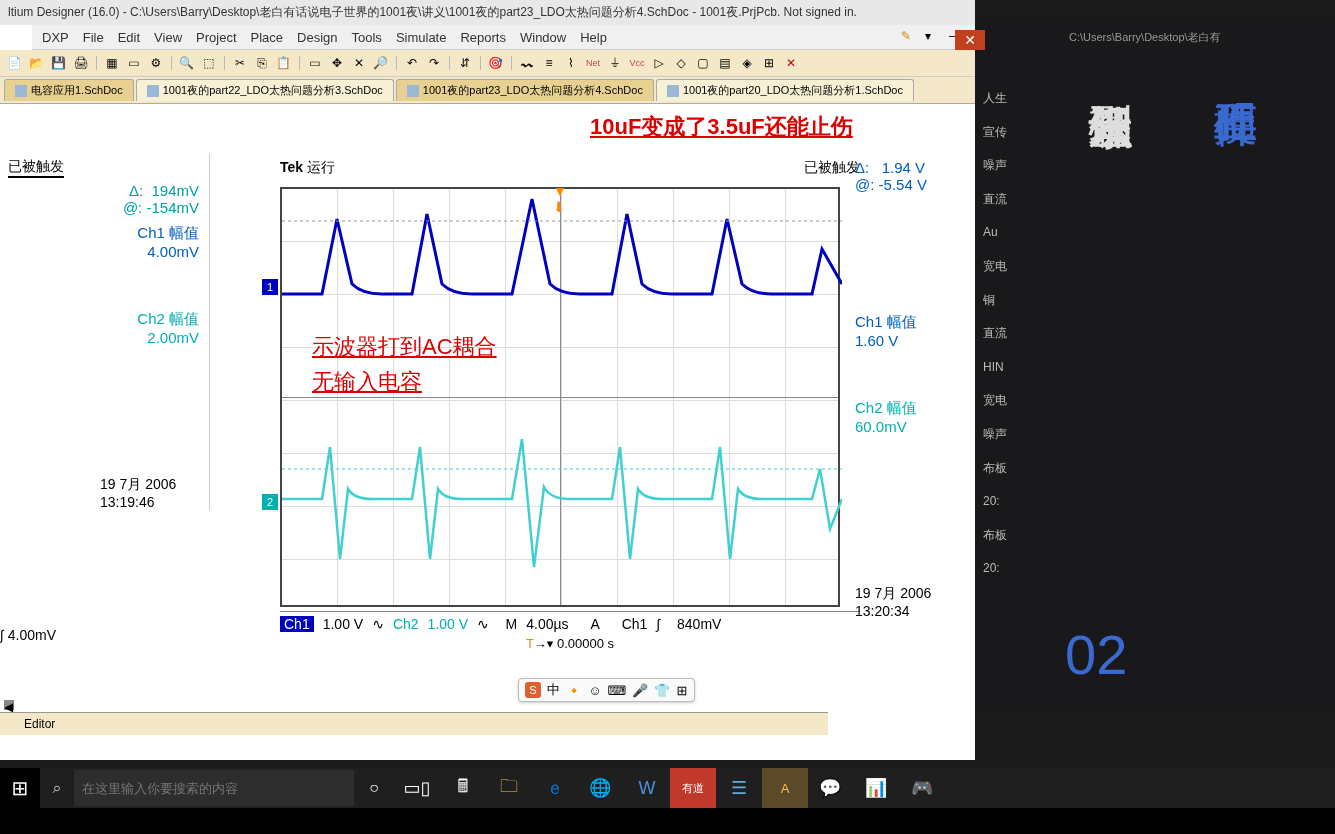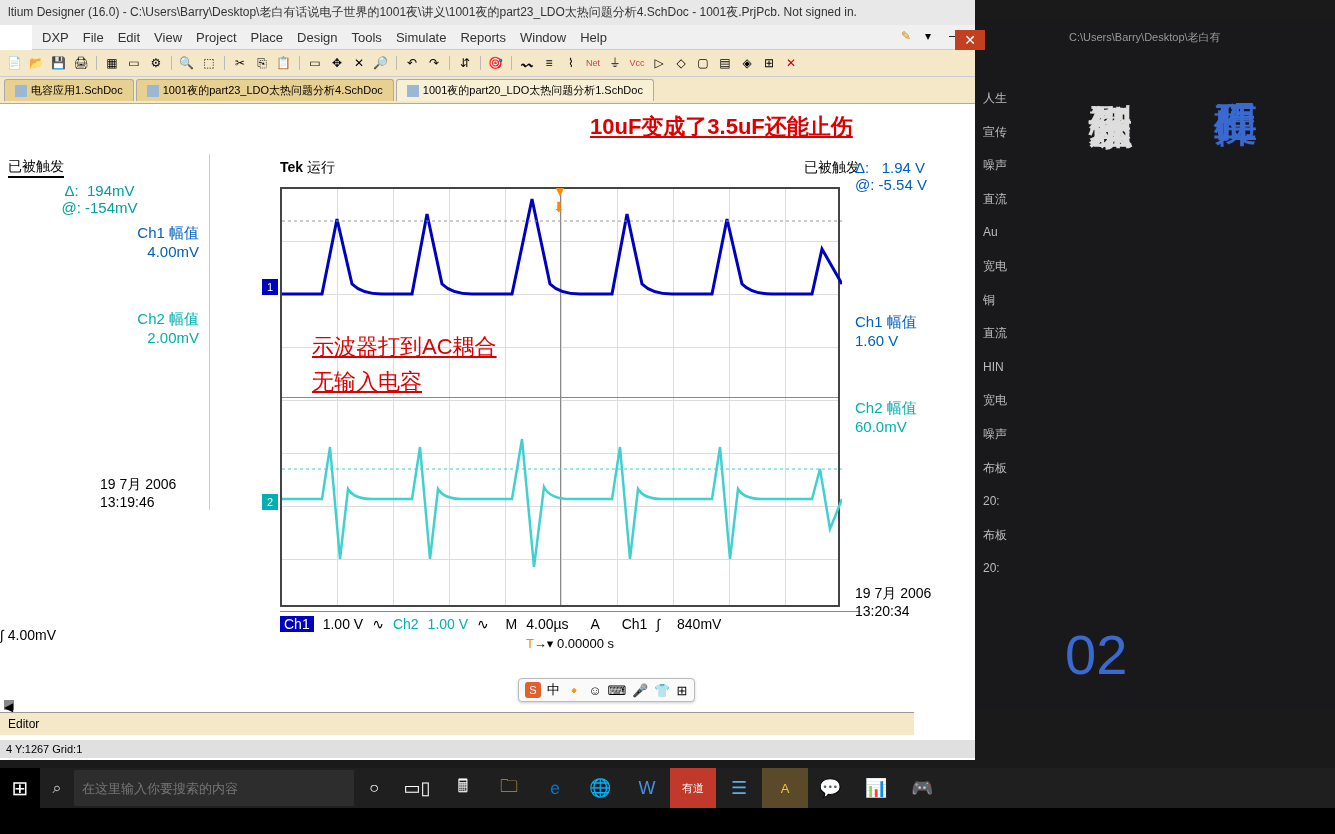--- a/index.html
+++ b/index.html
@@ -97,21 +97,21 @@
   width: 210px;
   border-right: 1px solid #ccc;
 }
 .scope-left .trig-label {
   font-size: 14px;
   margin: 4px 8px;
   border-bottom: 2px solid #000;
   display: inline-block;
 }
 .scope-left .delta-block {
-  text-align: center;
+  text-align: right;
   padding-right: 10px;
   color: #00a0a0;
   font-size: 15px;
 }
 .scope-left .ch-label {
   font-size: 15px;
   text-align: right;
   padding-right: 10px;
   margin-top: 8px;
 }
@@ -204,22 +204,22 @@
   gap: 6px;
   align-items: center;
   font-size: 13px;
   box-shadow: 0 1px 3px rgba(0,0,0,0.2);
 }
 .ime-bar .s-icon { width:16px; height:16px; background:#e06030; color:#fff; text-align:center; font-size:11px; line-height:16px; border-radius:3px;}
 .editor-panel {
   position: absolute;
   left: 0; top: 712px;
   background: #f4e8c8;
-  width: 914px;
-  padding: 4px 8px;
+  width: 828px;
+  padding: 4px 24px;
   border-top: 1px solid #999;
   font-size: 12px;
 }
 .status-bar {
   position: absolute;
   left: 0; top: 740px;
   width: 975px;
   background: #e0e0e0;
   padding: 3px 6px;
   font-size: 11px;
@@ -378,20 +378,24 @@
     <span class="tbtn">◈</span>
     <span class="tbtn">⊞</span>
     <span class="tbtn" style="color:#c00;">✕</span>
   </div>
 
   <div class="doc-tabs">
     <div class="doc-tab bg1">
         <span class="tab-icon"></span>
         <span>电容应用1.SchDoc</span>
       </div>
+    <div class="doc-tab bg2">
+        <span class="tab-icon"></span>
+        <span>1001夜的part22_LDO太热问题分析3.SchDoc</span>
+      </div>
     <div class="doc-tab bg1">
         <span class="tab-icon"></span>
         <span>1001夜的part23_LDO太热问题分析4.SchDoc</span>
       </div>
     <div class="doc-tab bg2">
         <span class="tab-icon"></span>
         <span>1001夜的part20_LDO太热问题分析1.SchDoc</span>
       </div>
   </div>
 
@@ -490,21 +494,20 @@
       <span>⌨</span>
       <span>🎤</span>
       <span>👕</span>
       <span>⊞</span>
     </div>
   </div>
 
   <div style="position:absolute; top:700px; left:4px; width:10px; height:10px; background:#888; cursor:pointer;">◀</div>
 
   <div class="editor-panel">Editor</div>
-  <div class="status-bar">4 Y:1267  Grid:1</div>
 </div>
 
 <div class="right-overlay">
   <div class="close-x">✕</div>
   <div class="dark-header">C:\Users\Barry\Desktop\老白有</div>
   <div class="dark-list">
     <div>人生</div>
     <div>宣传</div>
     <div>噪声</div>
     <div>直流</div>

